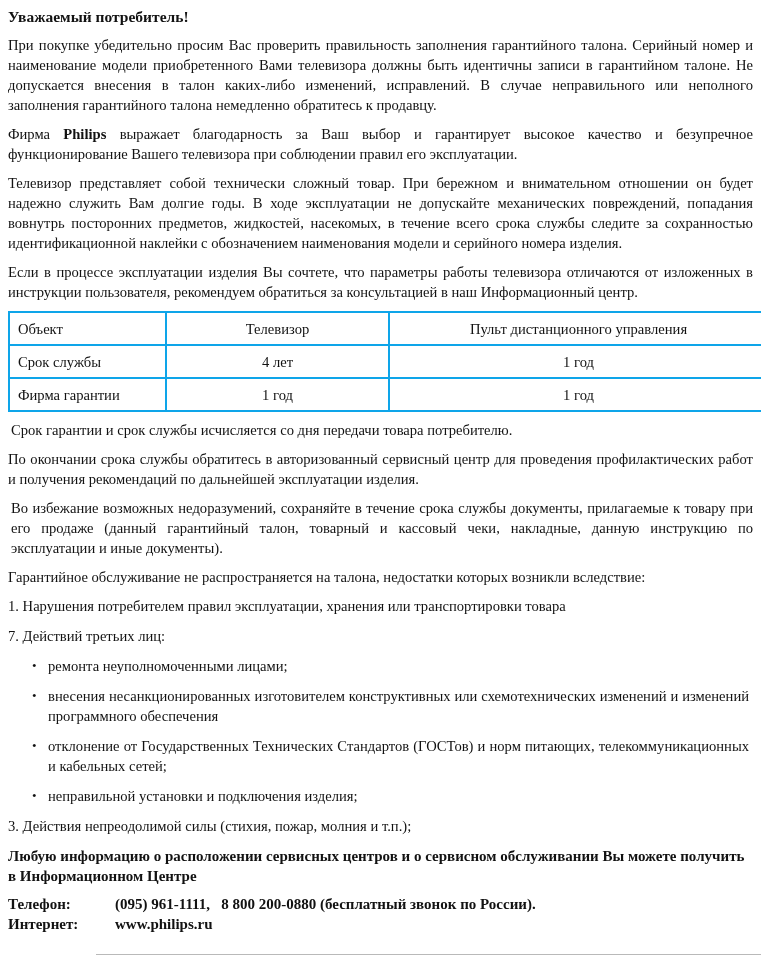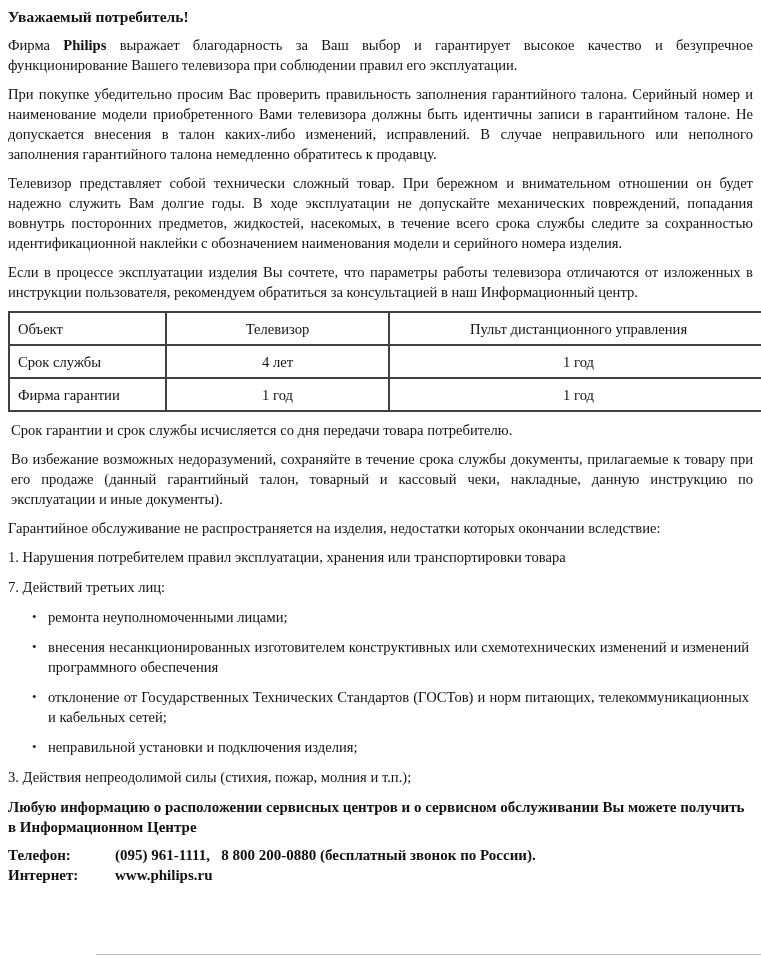--- a/index.html
+++ b/index.html
@@ -40,21 +40,21 @@
     margin: 0 0 7px 0;
     padding-left: 2px;
   }
   table.warranty {
     border-collapse: collapse;
     table-layout: fixed;
     width: 752px;
     margin: 0 0 8px 0;
   }
   table.warranty td, table.warranty th {
-    border: 2px solid #404040;
+    border: 2px solid #0ea5e9;
     height: 31px;
     padding: 0 6px;
     font-weight: normal;
     font-size: 14.6px;
     vertical-align: middle;
     overflow: hidden;
     margin-top: 24px;
   }
   table.warranty .col-label { width: 141px; text-align: left; padding-left: 8px; }
   table.warranty .col-tv    { width: 209px; text-align: center; }
@@ -102,23 +102,23 @@
     background: #b9b9b9;
   }
 </style>
 </head>
 <body>
 
 <div class="doc">
 
   <h1 class="title">Уважаемый потребитель!</h1>
 
+  <p class="para">При покупке убедительно просим Вас проверить правильность заполнения гарантийного талона. Серийный номер и наименование модели приобретенного Вами телевизора должны быть идентичны записи в гарантийном талоне. Не допускается внесения в талон каких-либо изменений, исправлений. В случае неправильного или неполного заполнения гарантийного талона немедленно обратитесь к продавцу.</p>
+
   <p class="para"><span>Фирма </span><b>Philips</b><span>  выражает благодарность за Ваш выбор и гарантирует высокое качество и безупречное функционирование Вашего телевизора при соблюдении правил его эксплуатации.</span></p>
-
-  <p class="para">При покупке убедительно просим Вас проверить правильность заполнения гарантийного талона. Серийный номер и наименование модели приобретенного Вами телевизора должны быть идентичны записи в гарантийном талоне. Не допускается внесения в талон каких-либо изменений, исправлений. В случае неправильного или неполного заполнения гарантийного талона немедленно обратитесь к продавцу.</p>
 
   <p class="para">Телевизор представляет собой технически сложный товар. При бережном и внимательном отношении он будет надежно служить Вам долгие годы. В ходе эксплуатации не допускайте механических повреждений, попадания вовнутрь посторонних предметов, жидкостей, насекомых, в течение всего срока службы следите за сохранностью идентификационной наклейки с обозначением наименования модели и серийного номера изделия.</p>
 
   <p class="para">Если в процессе эксплуатации изделия Вы сочтете, что параметры работы телевизора отличаются от изложенных в инструкции пользователя, рекомендуем обратиться за консультацией в наш Информационный центр.</p>
 
 
   <table class="warranty">
     <tbody>
       <tr>
         <th class="col-label">Объект</th>
@@ -136,24 +136,25 @@
         <td class="col-label">Фирма гарантии</td>
         <td class="col-tv">1 год</td>
         <td class="col-rc">1 год</td>
 
       </tr>
     </tbody>
   </table>
 
   <p class="para indent-sm">Срок гарантии и срок службы исчисляется со дня передачи товара потребителю.</p>
 
+  <p class="para">По окончании срока службы обратитесь в авторизованный сервисный центр для проведения профилактических работ и получения рекомендаций по дальнейшей эксплуатации изделия.</p>
 
   <p class="para indent-sm">Во избежание возможных недоразумений, сохраняйте в течение срока службы документы, прилагаемые к товару при его продаже (данный гарантийный талон, товарный и кассовый чеки, накладные, данную инструкцию по эксплуатации и иные документы).</p>
 
-  <p class="para">Гарантийное обслуживание не распространяется на изделия, недостатки которых окончании вследствие:</p>
+  <p class="para">Гарантийное обслуживание не распространяется на талона, недостатки которых возникли вследствие:</p>
 
   <p class="numbered-item">1. Нарушения потребителем правил эксплуатации, хранения или транспортировки товара</p>
 
   <p class="numbered-item">7. Действий третьих лиц:</p>
 
   <div class="bullet-list">
     <div class="bullet-item">
       <span class="bullet-glyph">•</span>
       <span class="bullet-text">ремонта неуполномоченными лицами;</span>
     </div>

